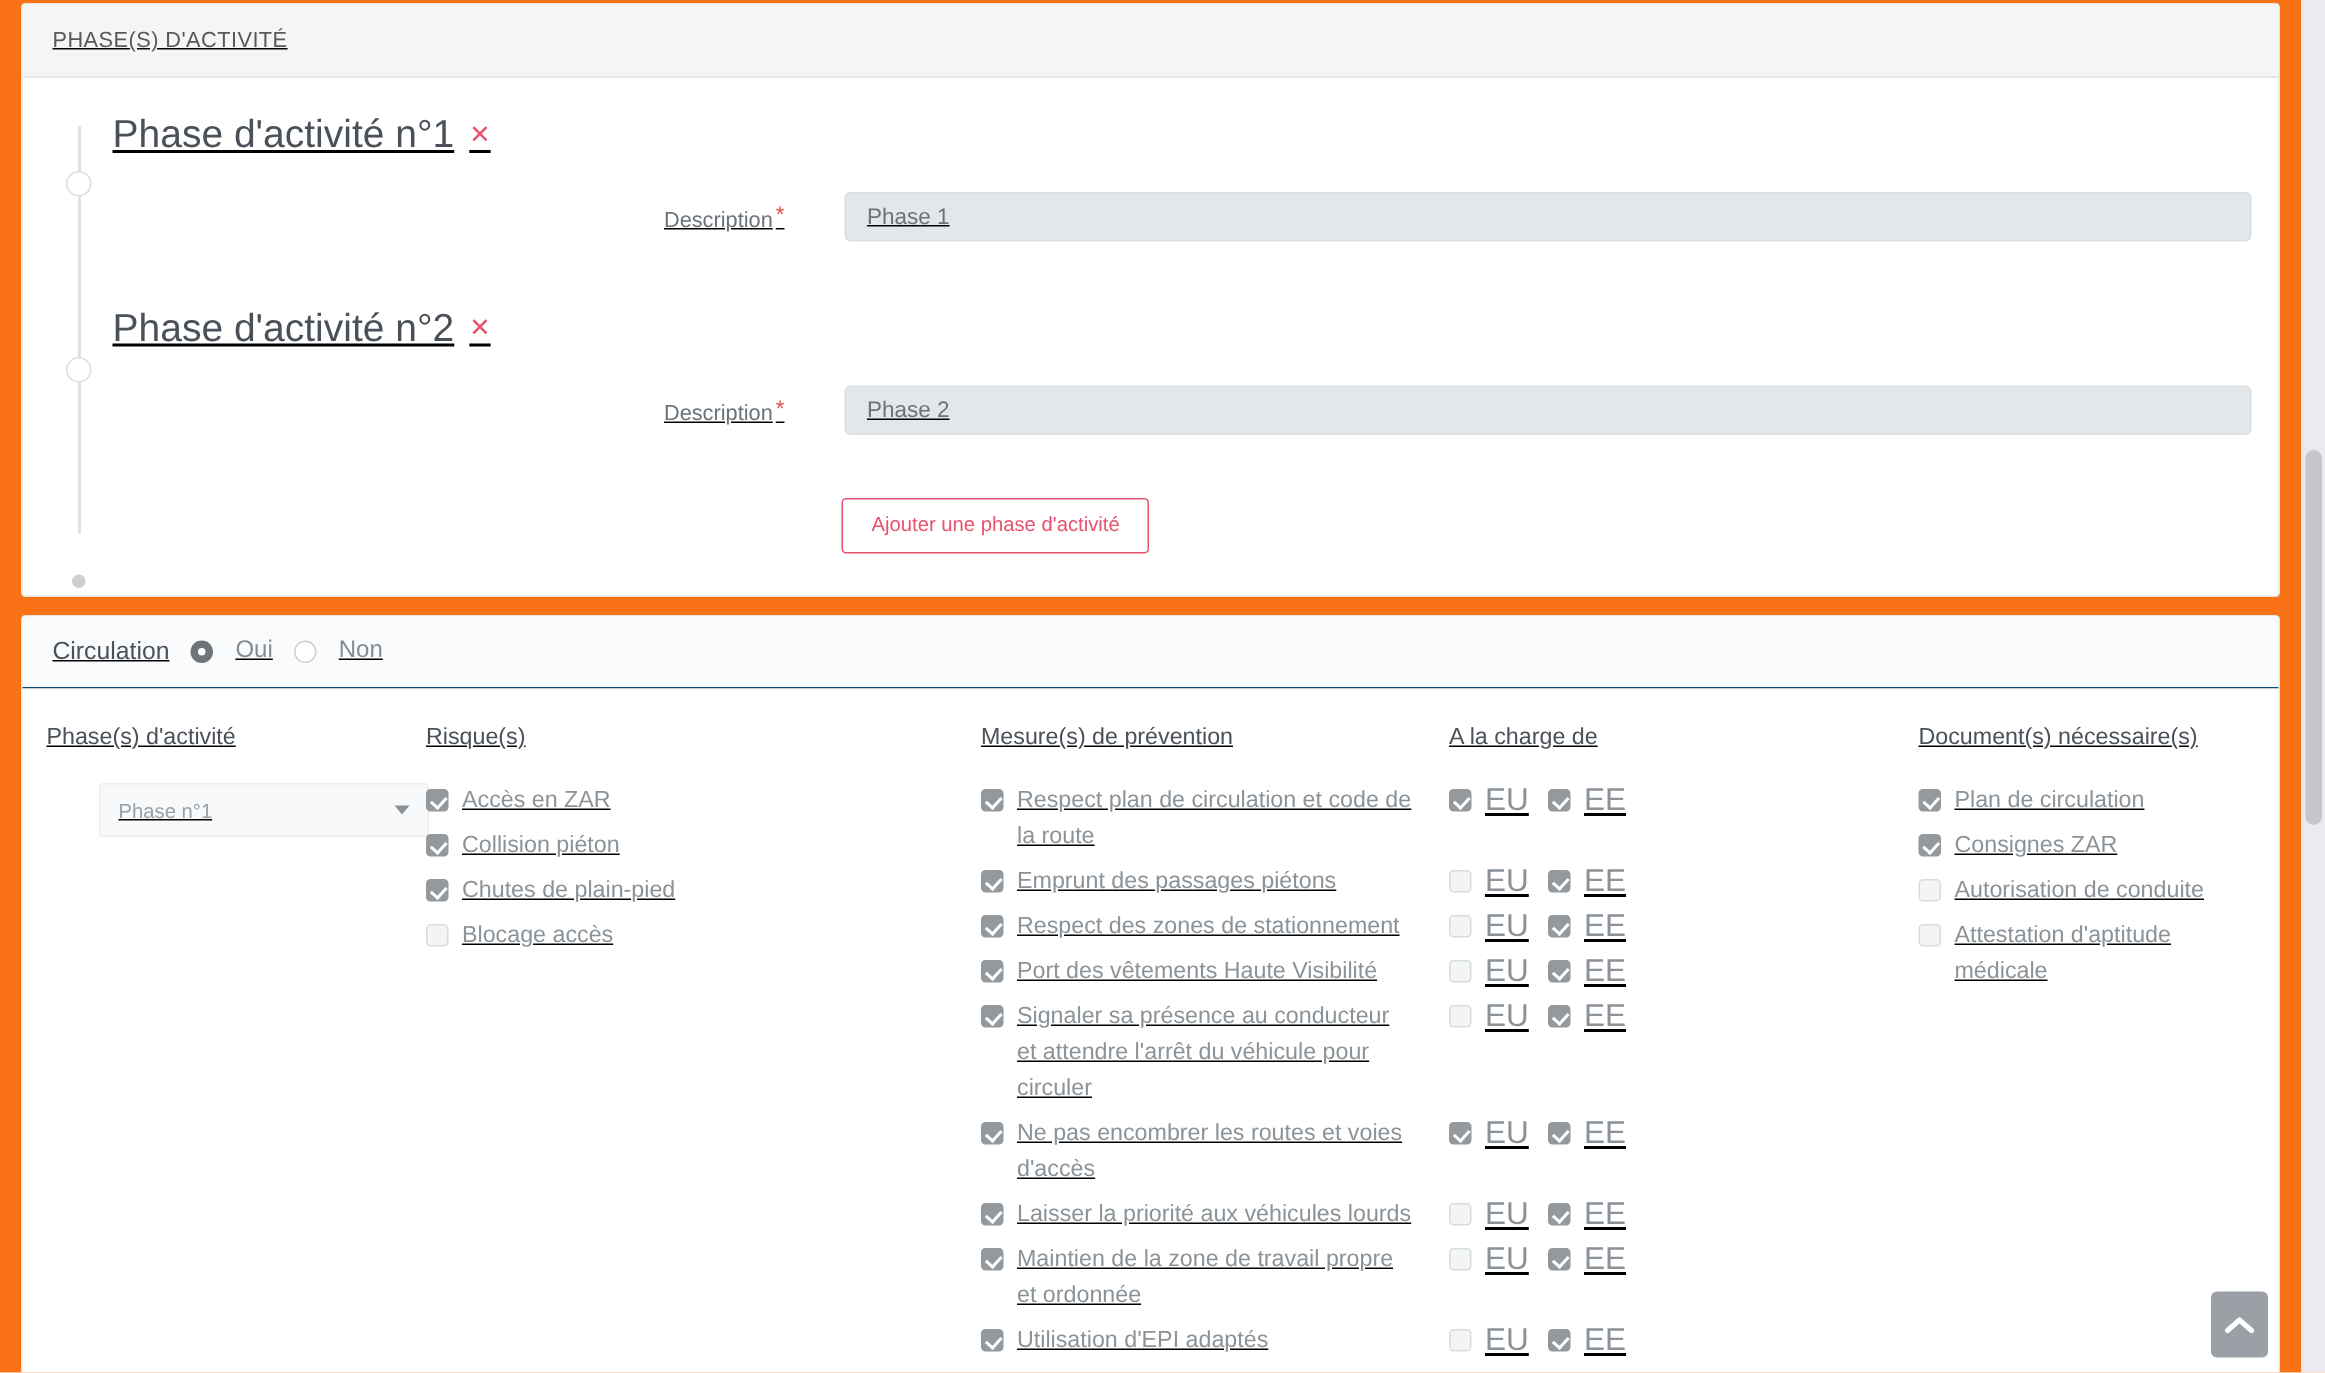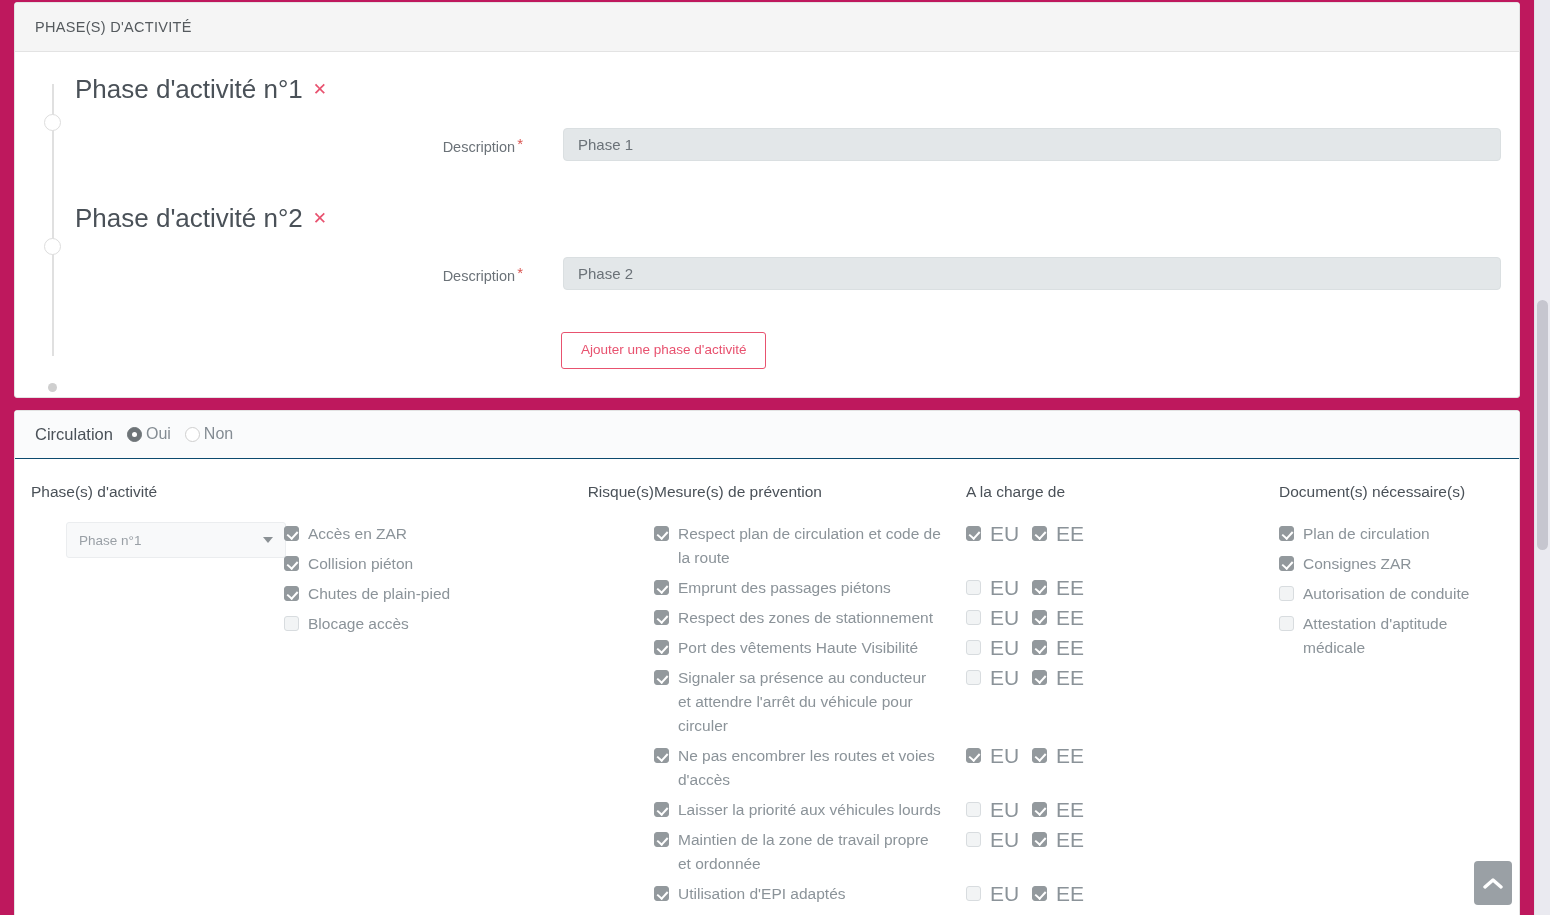--- a/index.html
+++ b/index.html
@@ -11,21 +11,22 @@
     overflow: hidden;
   }
   body { position: relative; }
 
   
   #page {
     position: absolute;
     left: 0; top: 0;
     width: 1534px; height: 915px;
     overflow: hidden;
-    background: #be185d;
+    background: #f97316;
+    text-decoration: underline;
   }
   #scrollbar-track {
     position: absolute;
     right: 0; top: 0;
     width: 16px; height: 915px;
     background: #eaeaf0;
     border-left: 1px solid #e2e2e8;
   }
   #scrollbar-thumb {
     position: absolute;
@@ -143,21 +144,21 @@
   
   .circ-head {
     background: #fafbfc;
     border-bottom: 1px solid #0c4a6e;
     padding: 14px 20px;
     display: flex;
     align-items: flex-start;
     gap: 14px;
   }
   .circ-label { font-size: 16.5px; color: #4a5158; }
-  .radio-opt { display: flex; align-items: center; gap: 4px; cursor: pointer; }
+  .radio-opt { display: flex; align-items: center; gap: 15px; cursor: pointer; }
   .radio {
     width: 15px; height: 15px;
     border-radius: 50%;
     background: #ffffff;
     border: 1px solid #cfcfcf;
     position: relative;
     flex: none;
   }
   .radio.on { background: #6e7478; border-color: #6e7478; }
   .radio.on::after {
@@ -176,21 +177,21 @@
     padding: 24px 20px 10px 16px;
     background: #ffffff;
   }
   .col-head {
     font-size: 15.5px;
     color: #4a5158;
     margin-bottom: 21px;
     white-space: nowrap;
   }
   .col-phase { width: 253px; }
-  .col-risk  { width: 370px; text-align: right; }
+  .col-risk  { width: 370px; }
   .col-doc   { flex: 1; }
 
   .select-box {
     width: 220px;
     height: 36px;
     background: #f8f9fa;
     border: 1px solid #ebedef;
     border-radius: 3px;
     display: flex;
     align-items: center;

